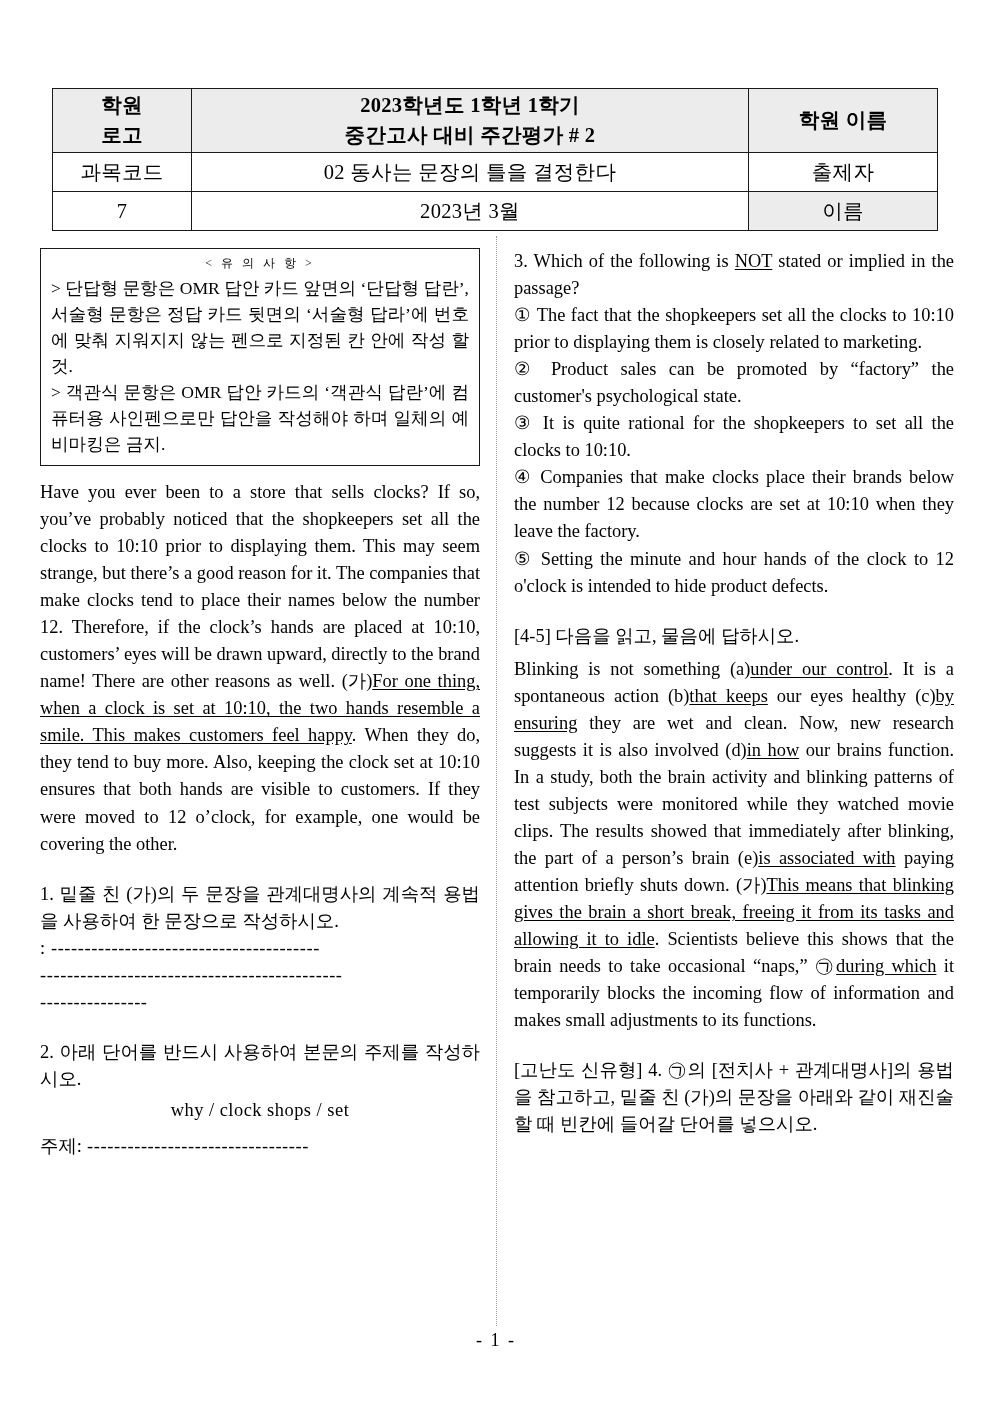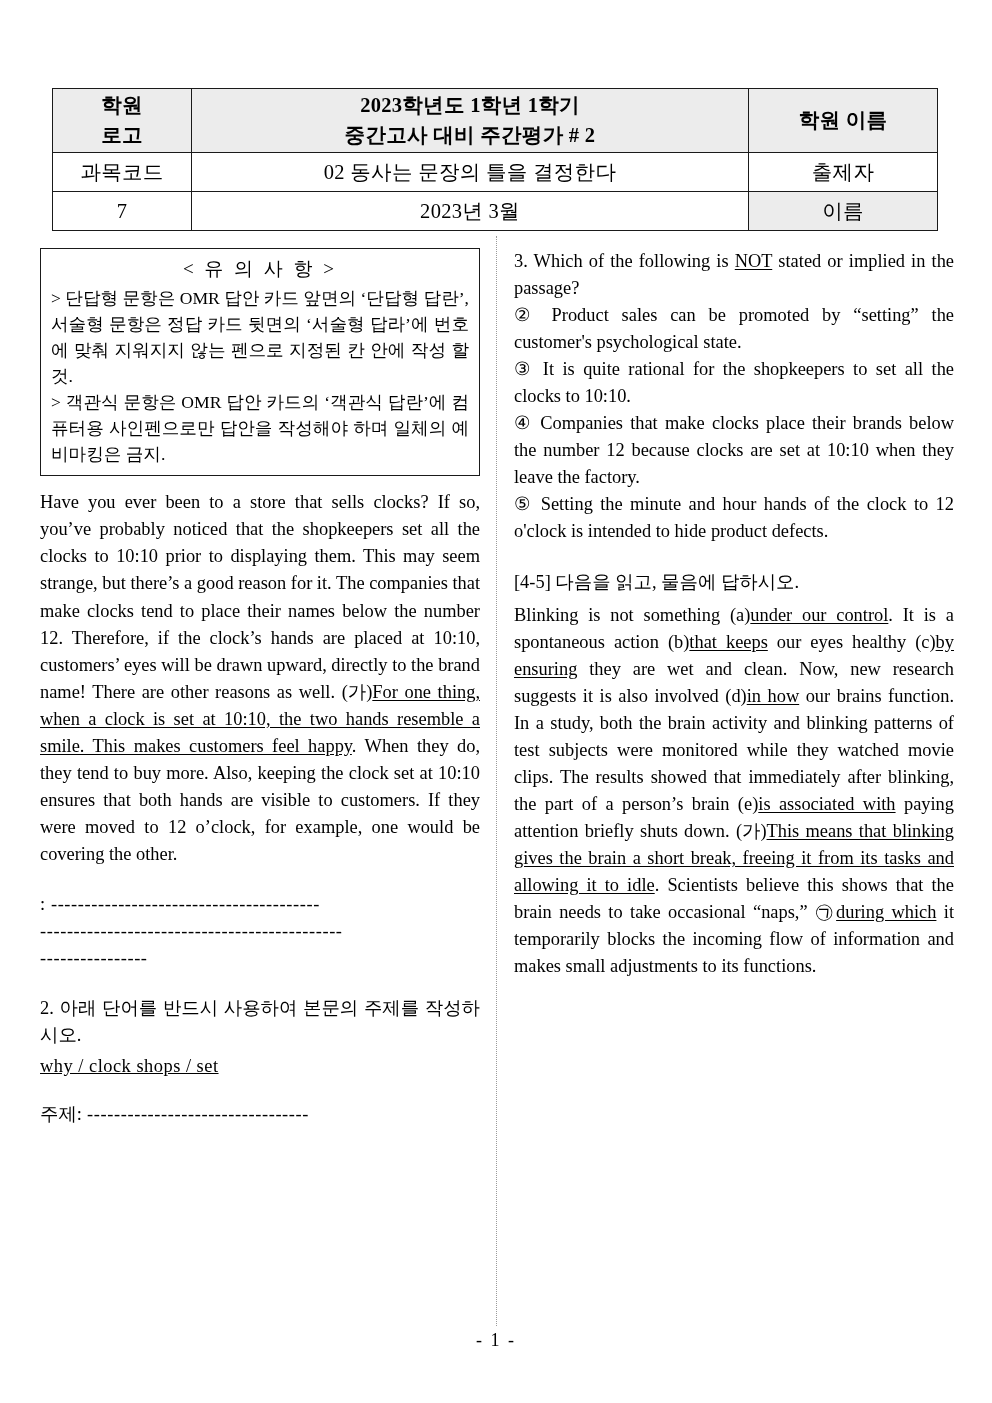--- a/index.html
+++ b/index.html
@@ -93,37 +93,36 @@
     margin-bottom: 13px;
     font-size: 17.6px;
     line-height: 1.48;
     text-align: justify;
     text-justify: inter-word;
   }
   .notice-title {
     text-align: center;
     letter-spacing: 3px;
     margin-bottom: 2px;
-    font-size: 19px;
+    font-size: 12px;
   }
   .notice-item { text-align: justify; text-justify: inter-word; }
 
   
   .block { margin: 0 0 6px 0; }
   .directive { margin-bottom: 1px; }
   .passage { text-align: justify; text-justify: inter-word; }
   .choice { text-align: justify; text-justify: inter-word; }
   .spacer { height: 17px; }
   .spacer-sm { height: 9px; }
   u.ul { text-decoration: underline; text-underline-offset: 2px; }
   .words {
-    text-align: left;
-    margin: 4px 0 12px 0;
+    text-align: center;
+    margin: 4px 0 0 0;
     letter-spacing: 0.5px;
-    text-decoration: underline;
   }
   .answer-line {
     white-space: nowrap;
     overflow: hidden;
     letter-spacing: 0.6px;
     font-size: 18.4px;
   }
   .ans-label { letter-spacing: 0; }
 
   
@@ -179,20 +178,21 @@
     </div>
 
 
     <div class="block passage">
       <span>Have you ever been to a store that sells clocks? If so, you’ve probably noticed that the shopkeepers set all the clocks to 10:10 prior to displaying them. This may seem strange, but there’s a good reason for it. The companies that make clocks tend to place their names below the number 12. Therefore, if the clock’s hands are placed at 10:10, customers’ eyes will be drawn upward, directly to the brand name! There are other reasons as well. </span><span>(가)</span><u class="ul">For one thing, when a clock is set at 10:10, the two hands resemble a smile. This makes customers feel happy</u><span>. When they do, they tend to buy more. Also, keeping the clock set at 10:10 ensures that both hands are visible to customers. If they were moved to 12 o’clock, for example, one would be covering the other.</span>
     </div>
 
     <div class="spacer"></div>
 
     <div class="block">
+      <div>1. 밑줄 친 (가)의 두 문장을 관계대명사의 계속적 용법을 사용하여 한 문장으로 작성하시오.</div>
       <div class="answer-line">: ----------------------------------------</div>
       <div class="answer-line">---------------------------------------------</div>
       <div class="answer-line">----------------</div>
     </div>
 
     <div class="spacer"></div>
 
     <div class="block">
       <div>2. 아래 단어를 반드시 사용하여 본문의 주제를 작성하시오.</div>
       <div class="words">why / clock shops / set</div>
@@ -203,38 +203,42 @@
     </div>
 
   </div>
 
   <div class="col col-right">
 
     <div class="block">
       <div class="choice">
         <span>3. Which of the following is </span><u class="ul">NOT</u><span> stated or implied in the passage?</span>
       </div>
-      <div class="choice">② Product sales can be promoted by “setting” the customer's psychological state.</div>
+      <div class="choice">① The fact that the shopkeepers set all the clocks to 10:10 prior to displaying them is closely related to marketing.</div>
+      <div class="choice">② Product sales can be promoted by “factory” the customer's psychological state.</div>
       <div class="choice">③ It is quite rational for the shopkeepers to set all the clocks to 10:10.</div>
       <div class="choice">④ Companies that make clocks place their brands below the number 12 because clocks are set at 10:10 when they leave the factory.</div>
       <div class="choice">⑤ Setting the minute and hour hands of the clock to 12 o'clock is intended to hide product defects.</div>
     </div>
 
     <div class="spacer"></div>
 
     <div class="block">
       <div class="directive">[4-5] 다음을 읽고, 물음에 답하시오.</div>
     </div>
 
     <div class="block passage">
       <span>Blinking is not something (a)</span><u class="ul">under our control</u><span>. It is a spontaneous action (b)</span><u class="ul">that keeps</u><span> our eyes healthy (c)</span><u class="ul">by ensuring</u><span> they are wet and clean. Now, new research suggests it is also involved (d)</span><u class="ul">in how</u><span> our brains function. In a study, both the brain activity and blinking patterns of test subjects were monitored while they watched movie clips. The results showed that immediately after blinking, the part of a person’s brain (e)</span><u class="ul">is associated with</u><span> paying attention briefly shuts down. </span><span>(가)</span><u class="ul">This means that blinking gives the brain a short break, freeing it from its tasks and allowing it to idle</u><span>. Scientists believe this shows that the brain needs to take occasional “naps,” </span><span>㉠</span><u class="ul">during which</u><span> it temporarily blocks the incoming flow of information and makes small adjustments to its functions.</span>
     </div>
 
     <div class="spacer"></div>
 
+    <div class="block">
+      <div>[고난도 신유형] 4. ㉠의 [전치사 + 관계대명사]의 용법을 참고하고, 밑줄 친 (가)의 문장을 아래와 같이 재진술 할 때 빈칸에 들어갈 단어를 넣으시오.</div>
+    </div>
 
   </div>
 
   <div class="footer">
     <span>- 1 -</span>
   </div>
 
 </div>
 
 </body></html>

